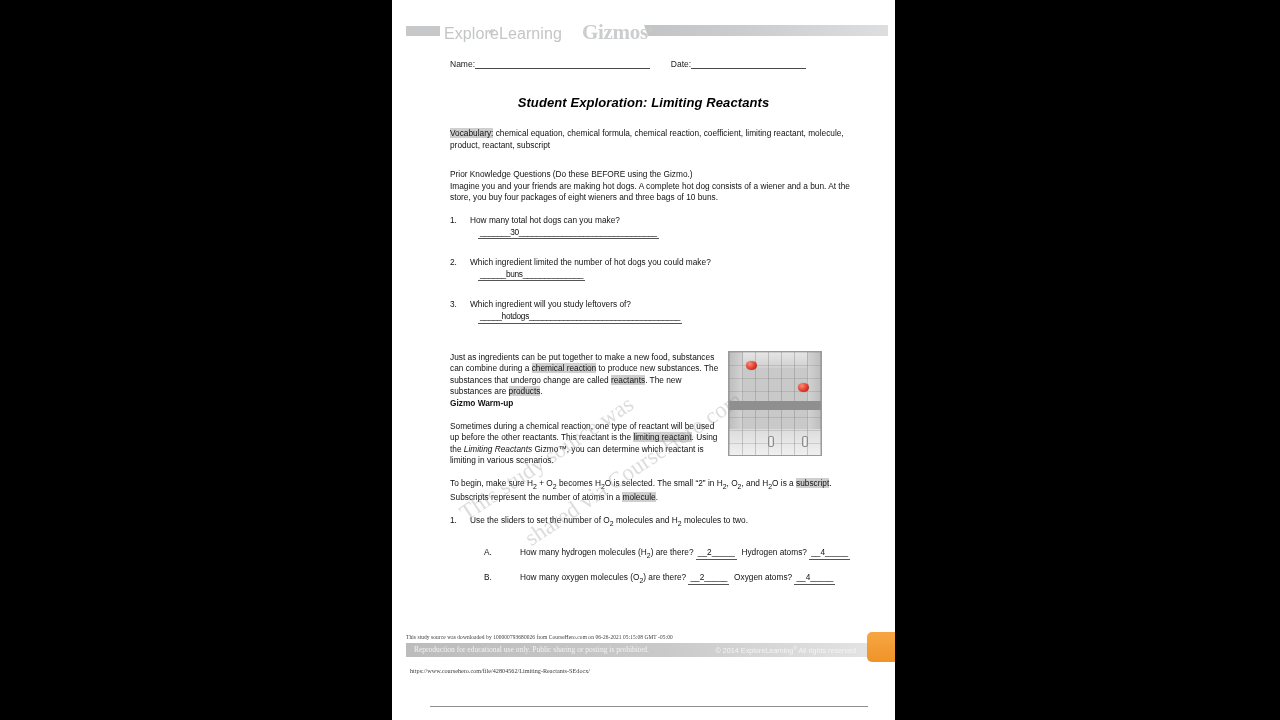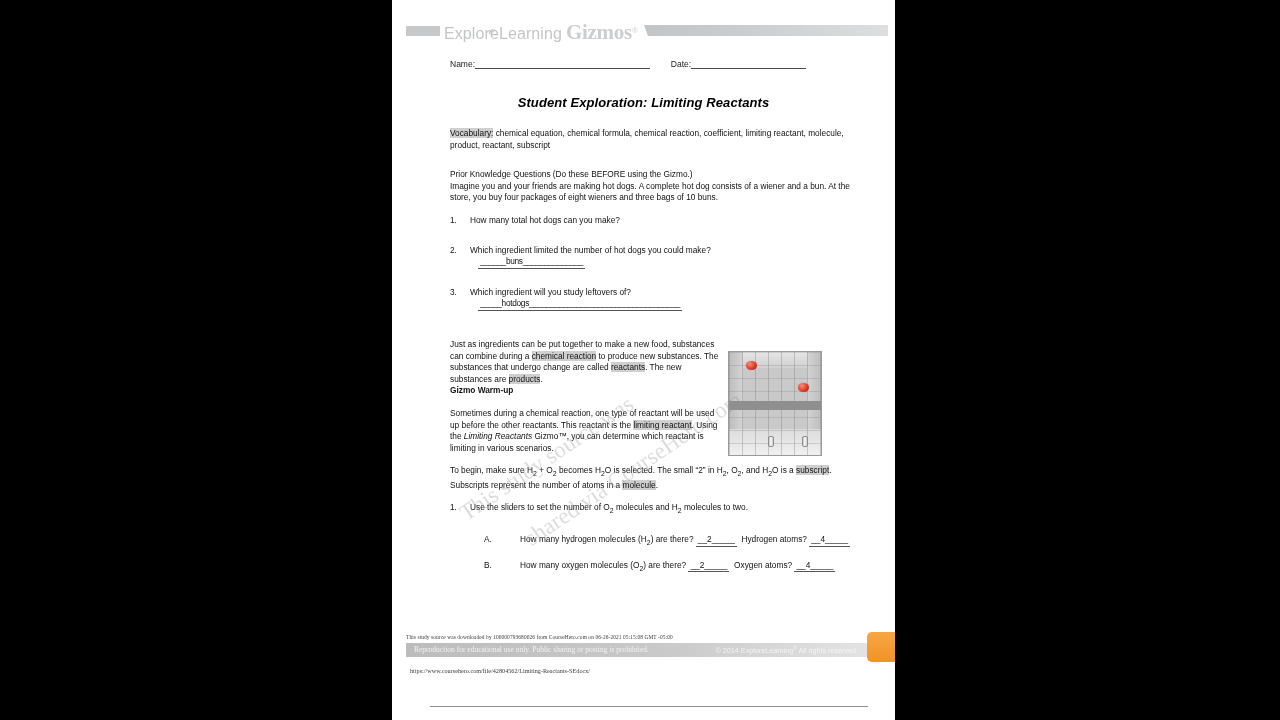--- a/index.html
+++ b/index.html
@@ -34,21 +34,21 @@
     position:absolute; left:52px; top:-1px;
     color:#c3c5c7; white-space:nowrap;
   }
   .logo-explore{
     font-size:16px; letter-spacing:0.1px; color:#c3c5c7;
     font-family:"Liberation Sans", sans-serif;
   }
   .logo-gizmos{
     font-family:"Liberation Serif", serif;
     font-size:21px; font-weight:bold; color:#cbcdcf;
-    letter-spacing:-0.3px; margin-left:4px;
+    letter-spacing:-0.3px; margin-left:20px;
   }
   .logo-reg{ font-size:8px; vertical-align:super; color:#cbcdcf; }
   .logo-swirl{
     position:absolute; left:96px; top:-1px;
     font-family:"Liberation Serif", serif; font-size:13px;
     color:#bdbfc1; font-style:italic;
   }
 
   
   .namedate{
@@ -238,20 +238,23 @@
       <p>
         <b>Prior Knowledge Questions</b><span> (Do these BEFORE using the Gizmo.)</span>
       </p>
       <p>Imagine you and your friends are making hot dogs. A complete hot dog consists of a wiener and a bun. At the store, you buy four packages of eight wieners and three bags of 10 buns.</p>
 
       <div class="gap"></div>
 
       <div class="qrow">
         <span class="qnum">1.</span>
         <span class="qtext">How many total hot dogs can you make?</span>
+      </div>
+      <div>
+        <span class="ansline blank-pre" style="margin-left:28px"><span>_______</span><span>30</span><span>________________________________</span></span>
       </div>
 
       <div class="gap-lg"></div>
 
       <div class="qrow">
         <span class="qnum">2.</span>
         <span class="qtext">Which ingredient limited the number of hot dogs you could make?</span>
       </div>
       <div>
         <span class="ansline blank-pre" style="margin-left:28px"><span>______</span><span>buns</span><span>______________</span></span>

